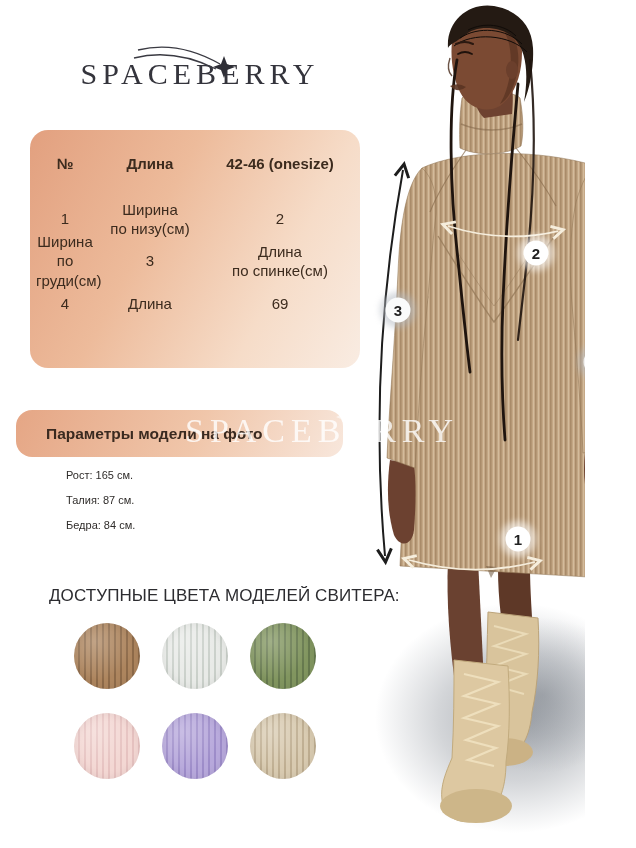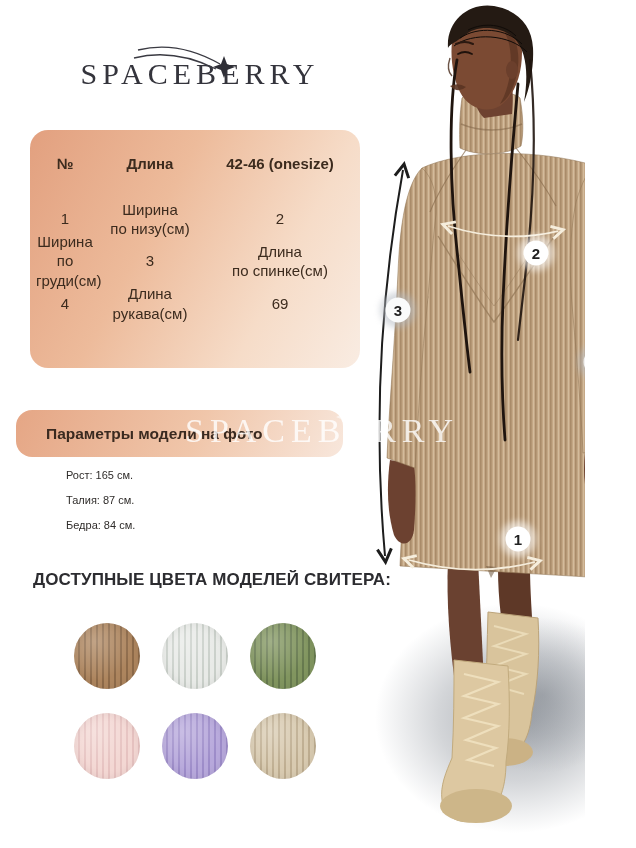--- a/index.html
+++ b/index.html
@@ -24,22 +24,22 @@
 
   
   .params-bar{position:absolute;left:16px;top:410px;width:327px;height:47px;border-radius:16px;
       background:linear-gradient(115deg,#e5a685 0%,#f0c6aa 55%,#f8e7dc 100%);
       line-height:47px;padding-left:30px;box-sizing:border-box;
       font-size:15.5px;font-weight:700;color:#3a2a20;}
   .params-list{position:absolute;left:66px;top:466px;margin:0;padding:0;list-style:none;}
   .params-list li{font-size:11px;color:#2f2c2a;margin-bottom:6px;line-height:19px;}
 
   
-  .colors-heading{position:absolute;left:33px;top:570px;margin:0;font-size:17px;
-      font-weight:700;color:#2c2c30;letter-spacing:.1px;}
+  .colors-heading{position:absolute;left:33px;top:570px;margin:16px;font-size:17px;
+      font-weight:400;color:#2c2c30;letter-spacing:.1px;}
   .swatches{position:absolute;left:74px;top:623px;display:grid;
       grid-template-columns:repeat(3,66px);gap:24px 22px;}
   .swatch{width:66px;height:66px;border-radius:50%;position:relative;
       box-shadow:inset 0 0 10px rgba(0,0,0,.07);}
   .swatch::after{content:"";position:absolute;inset:0;border-radius:50%;
       background:radial-gradient(circle at 32% 28%,rgba(255,255,255,.25),rgba(255,255,255,0) 60%);}
 
   
   svg.model{position:absolute;left:360px;top:0;width:276px;height:848px;}
   .watermark{position:absolute;left:185px;top:412px;z-index:5;white-space:nowrap;
@@ -82,21 +82,20 @@
 
     <div class="c">3</div>
     <div class="c">
       <span>Длина</span>
       <span>по спинке(см)</span>
     </div>
 
     <div class="c">4</div>
     <div class="c">
       <span>Длина</span>
-      <span>рукава(см)</span>
     </div>
     <div class="c">69</div>
   </section>
 
   <div class="params-bar">
     <span>Параметры модели на фото</span>
   </div>
   <ul class="params-list">
     <li>Рост: 165 см.</li>
     <li>Талия: 87 см.</li>

